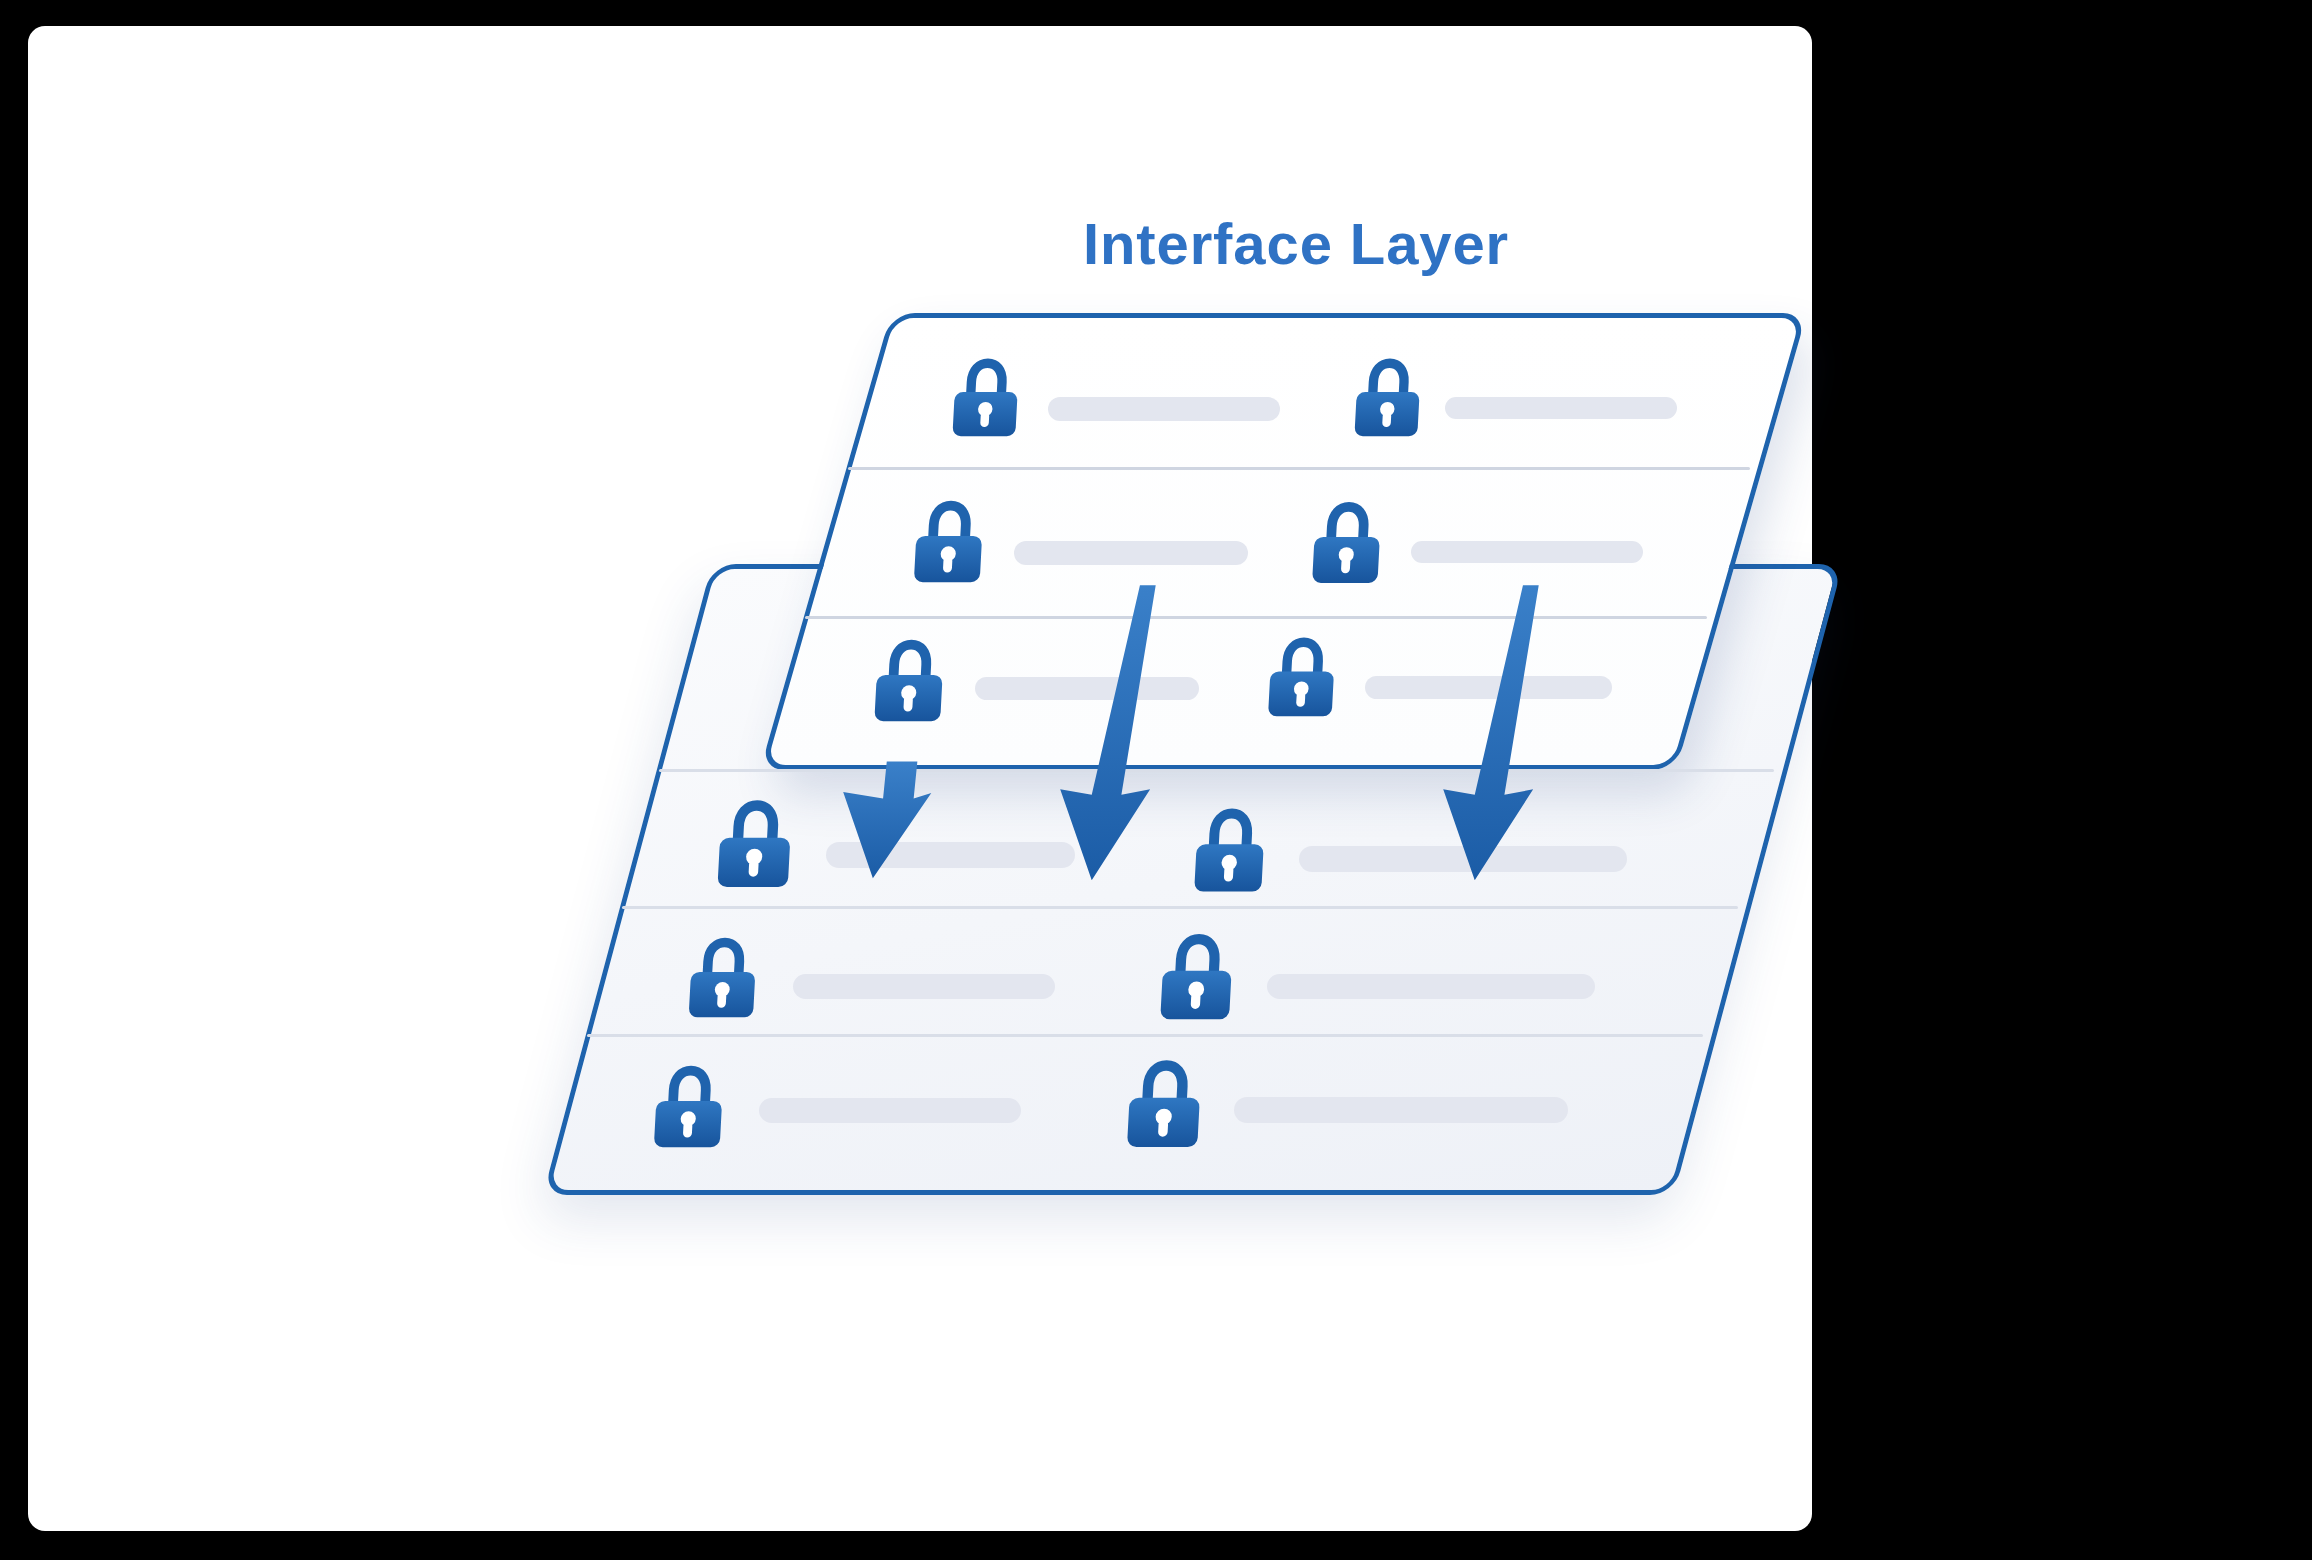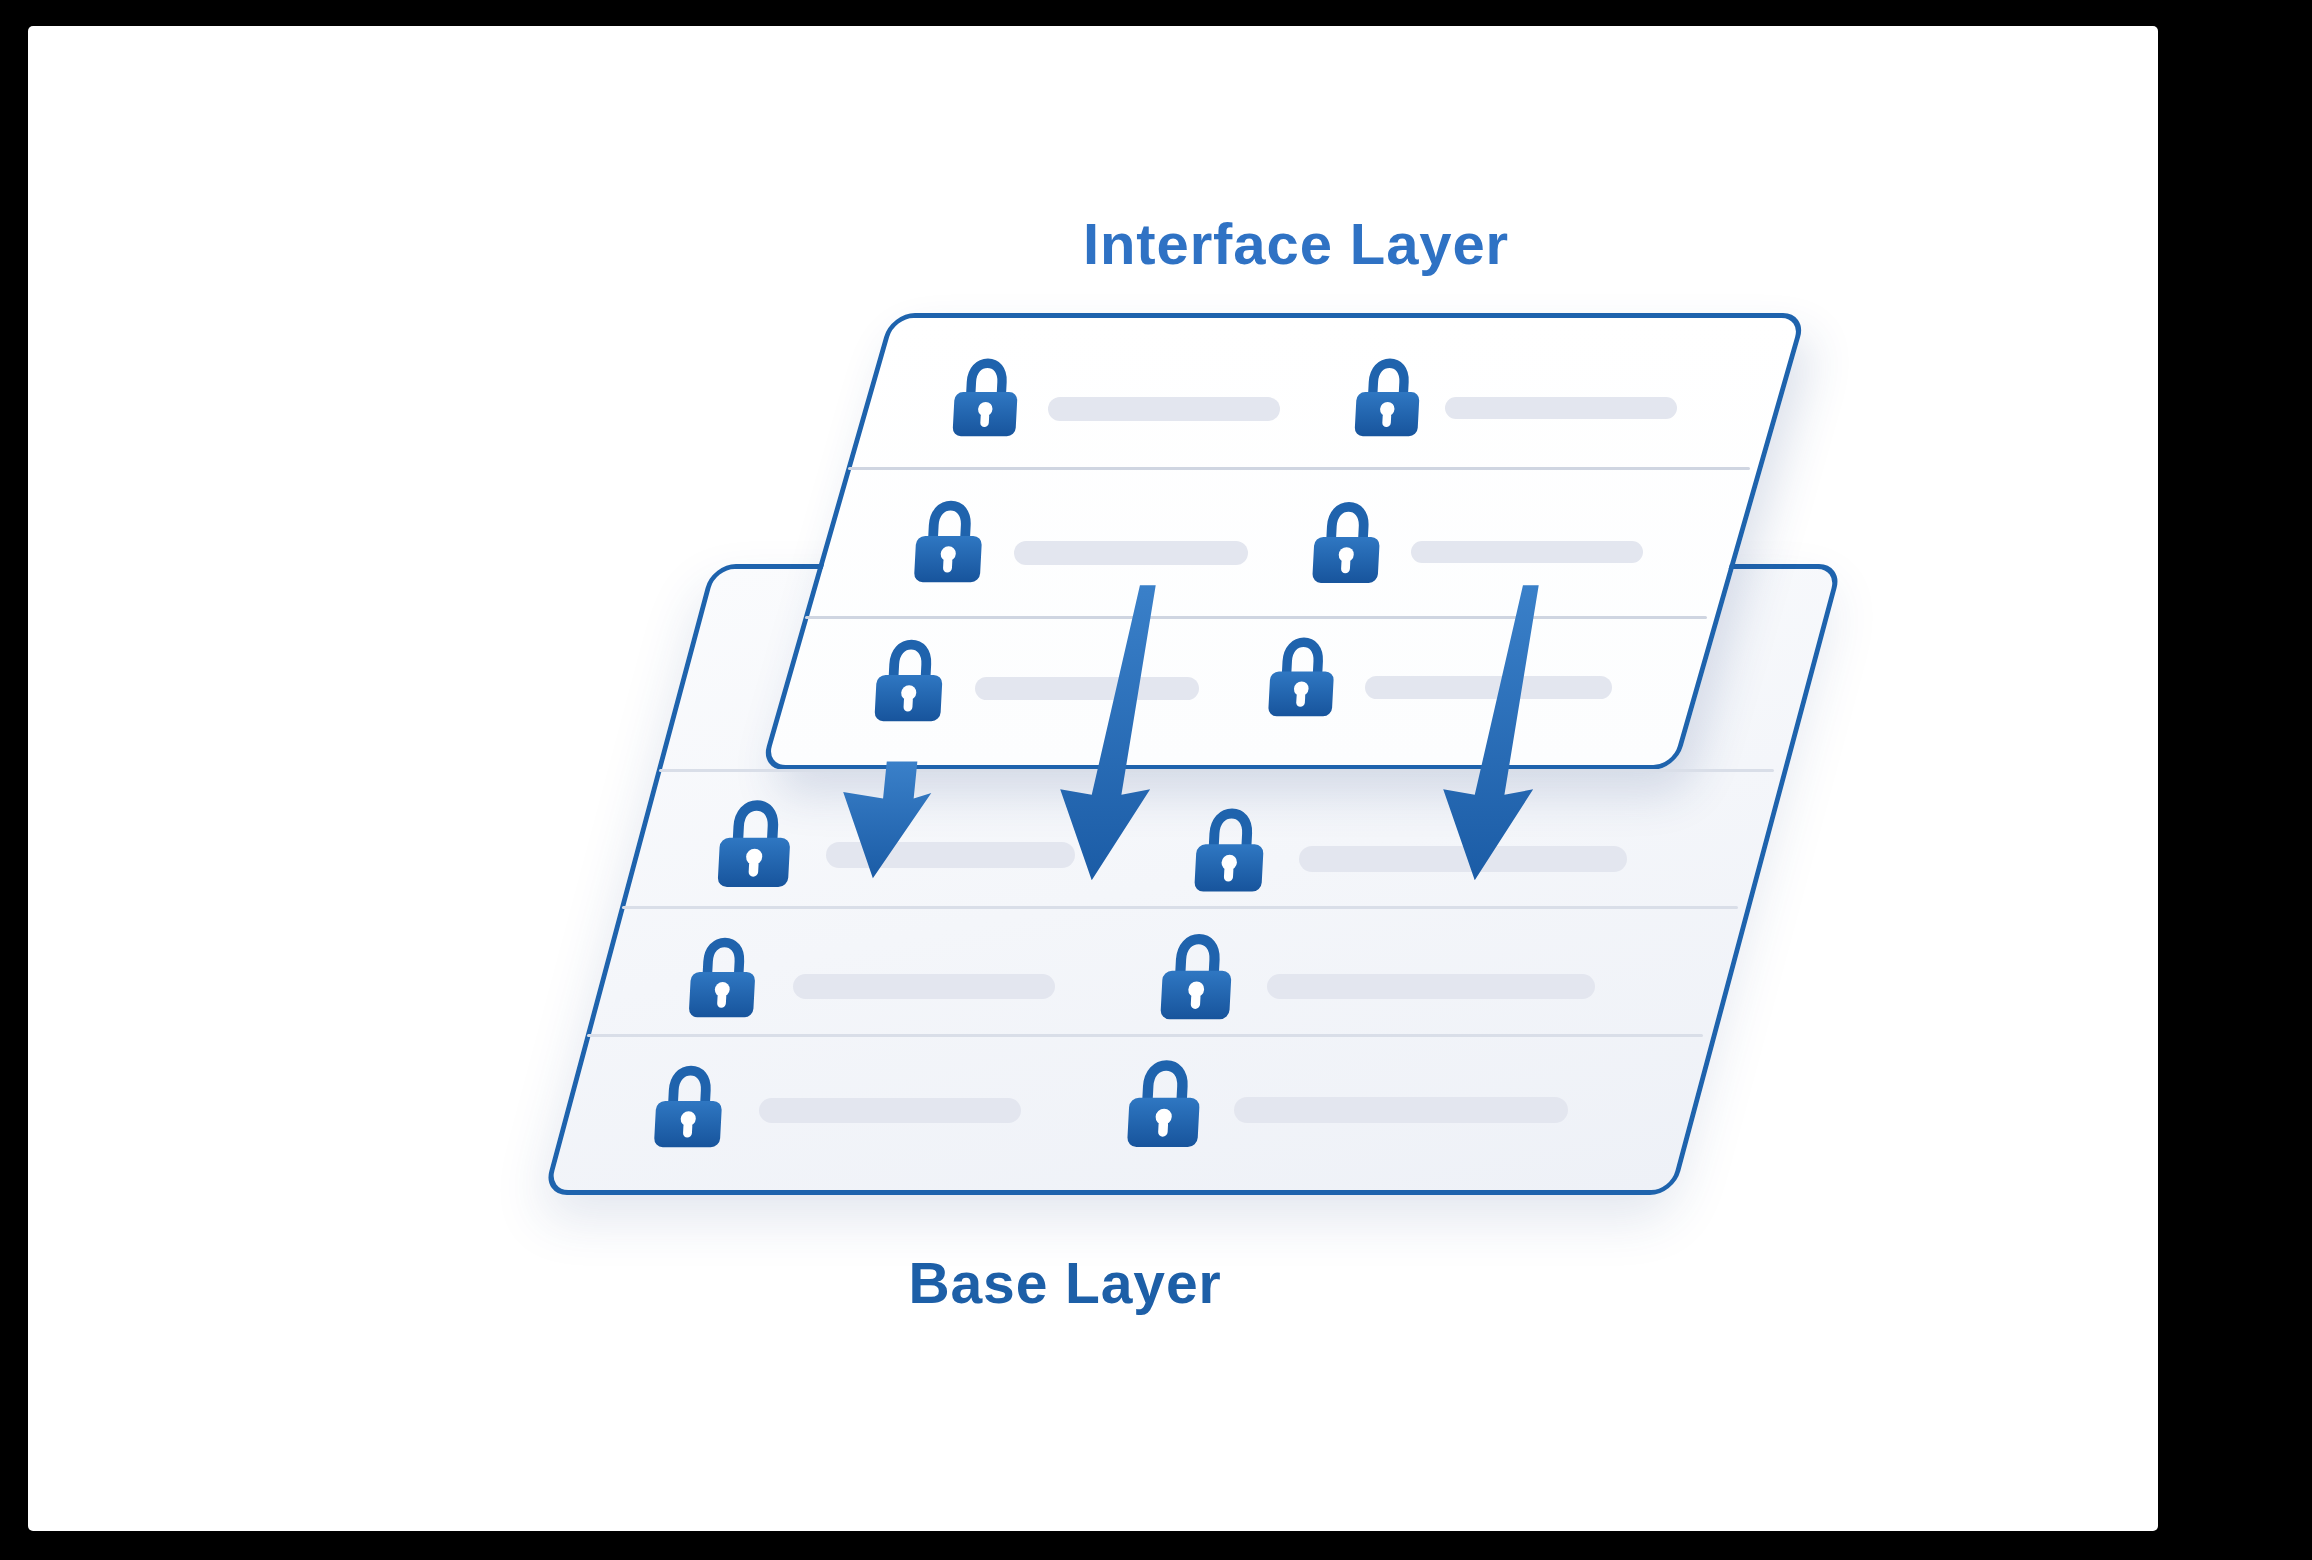--- a/index.html
+++ b/index.html
@@ -1,19 +1,19 @@
 <!DOCTYPE html>
 <html style="--c-title_top: #2f72c4; --c-title_bottom: #1d5fa7; --c-panel_border: #1e63ad; --c-lock: #1d5fa8; --c-bar: #e3e6ef; --c-arrow: #2268b2; --c-background: #ffffff; --c-frame: #000000;font-size:15px"><head>
 <meta charset="utf-8">
 <style>
   html,body{margin:0;padding:0;background:#000;}
   .stage{position:relative;width:2312px;height:1560px;background:#000;overflow:hidden;
          font-family:"Liberation Sans","DejaVu Sans",sans-serif;}
-  .canvas{position:absolute;left:28px;top:26px;width:2130px;height:1505px;
-          background:#ffffff;border-radius:5px;}
+  .canvas{position:absolute;left:28px;top:26px;width:1784px;height:1505px;
+          background:#ffffff;border-radius:17px;}
   .title{position:absolute;font-weight:700;letter-spacing:0.9px;white-space:nowrap;
          transform:translateX(-50%);}
   .title.top{left:1268px;top:184px;font-size:58px;color:var(--c-title_top,#2f72c4);}
   .title.bottom{left:1037px;top:1224px;font-size:57px;color:var(--c-title_bottom,#1d5fa7);}
   .panel{position:absolute;border:5.6px solid var(--c-panel_border,#1e63ad);border-radius:24px;}
   .panel.interface{left:863px;top:287px;width:906px;height:447px;
       transform:skewX(-16deg);transform-origin:0 0;
       background:linear-gradient(180deg,#ffffff 0%,#fcfdfe 100%);
       box-shadow:16.7px 24px 45px rgba(40,70,130,.16);z-index:3;}
   .panel.base{left:684px;top:538px;width:1121px;height:621px;
@@ -27,21 +27,20 @@
   .lock{position:absolute;z-index:5;transform:skewX(-3deg);}
   .arrows{position:absolute;left:0;top:0;width:2312px;height:1560px;z-index:6;pointer-events:none;}
 </style>
 </head>
 <body>
 
 <div class="stage">
   <div class="canvas">
 
     <div class="title top">Interface Layer</div>
-    <div class="title bottom">Base Layer</div>
 
     <div class="panel base"></div>
     <div class="panel interface"></div>
 
     <div id="content">
         <svg viewBox="0 0 86 100" class="lock" style="left: 919px; top: 327px; width: 78px; height: 85px;">
           <path d="M25 52 V34 C25 20 33 12 43 12 C53 12 61 20 61 34 V52" fill="none" stroke="#1f63ad" stroke-width="11" stroke-linecap="round"></path>
           <rect x="6" y="46" width="74" height="52" rx="10" fill="url(#lockGrad)"></rect>
           <circle cx="43" cy="66" r="8.5" fill="#fff"></circle>
           <rect x="38" y="69" width="10" height="18" rx="5" fill="#fff"></rect>

